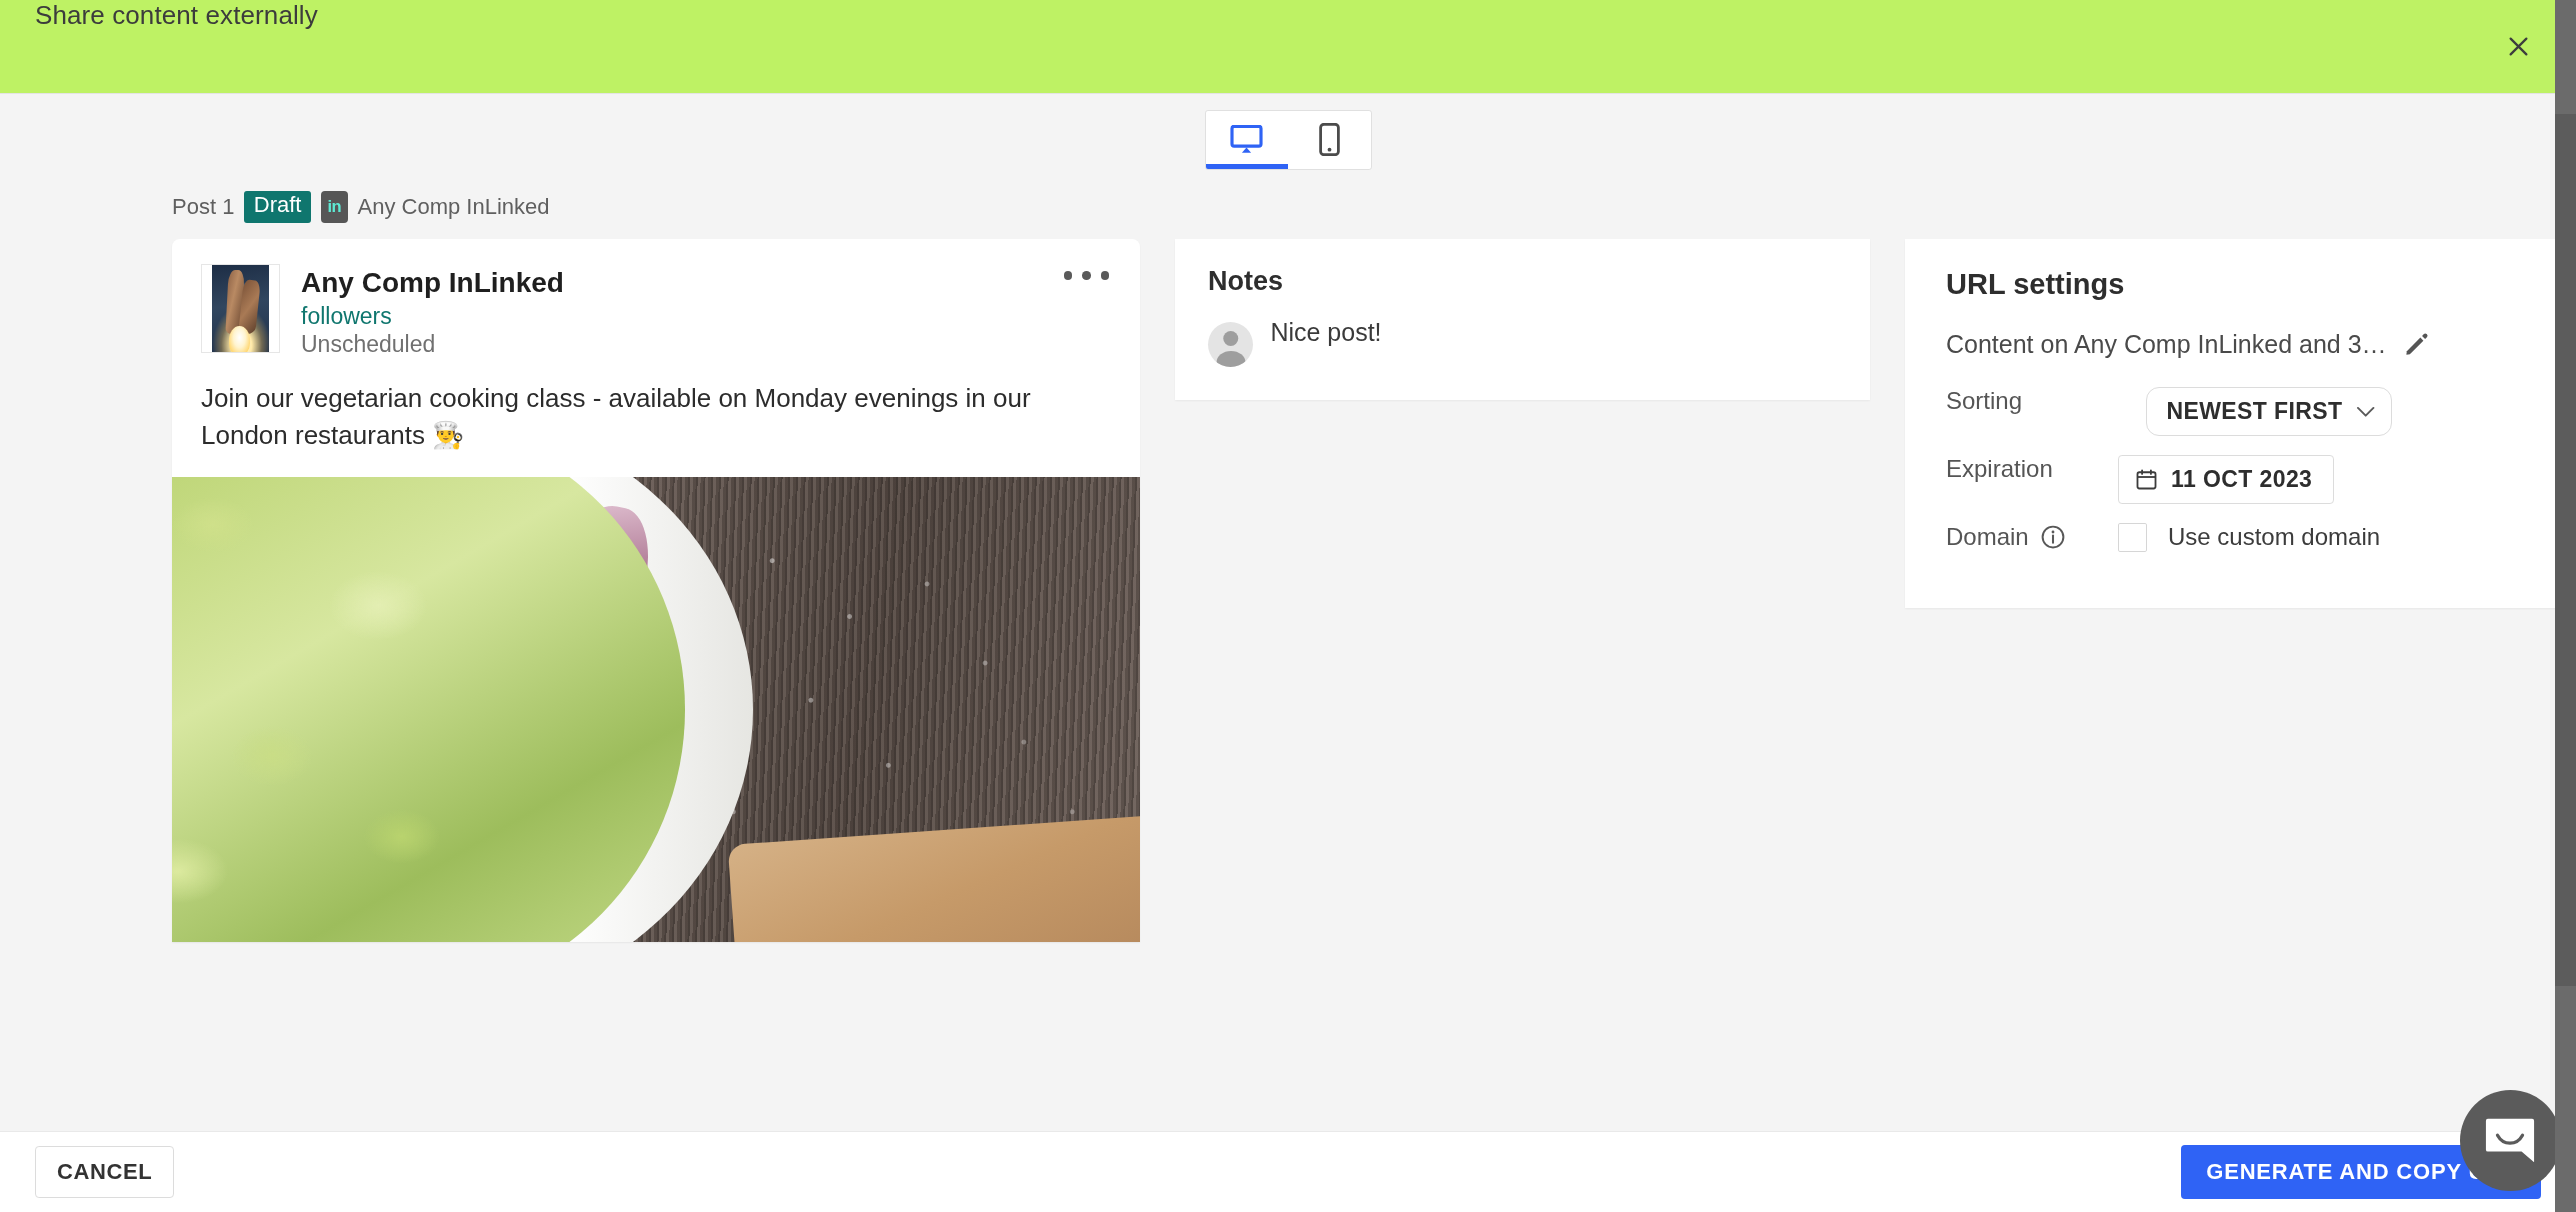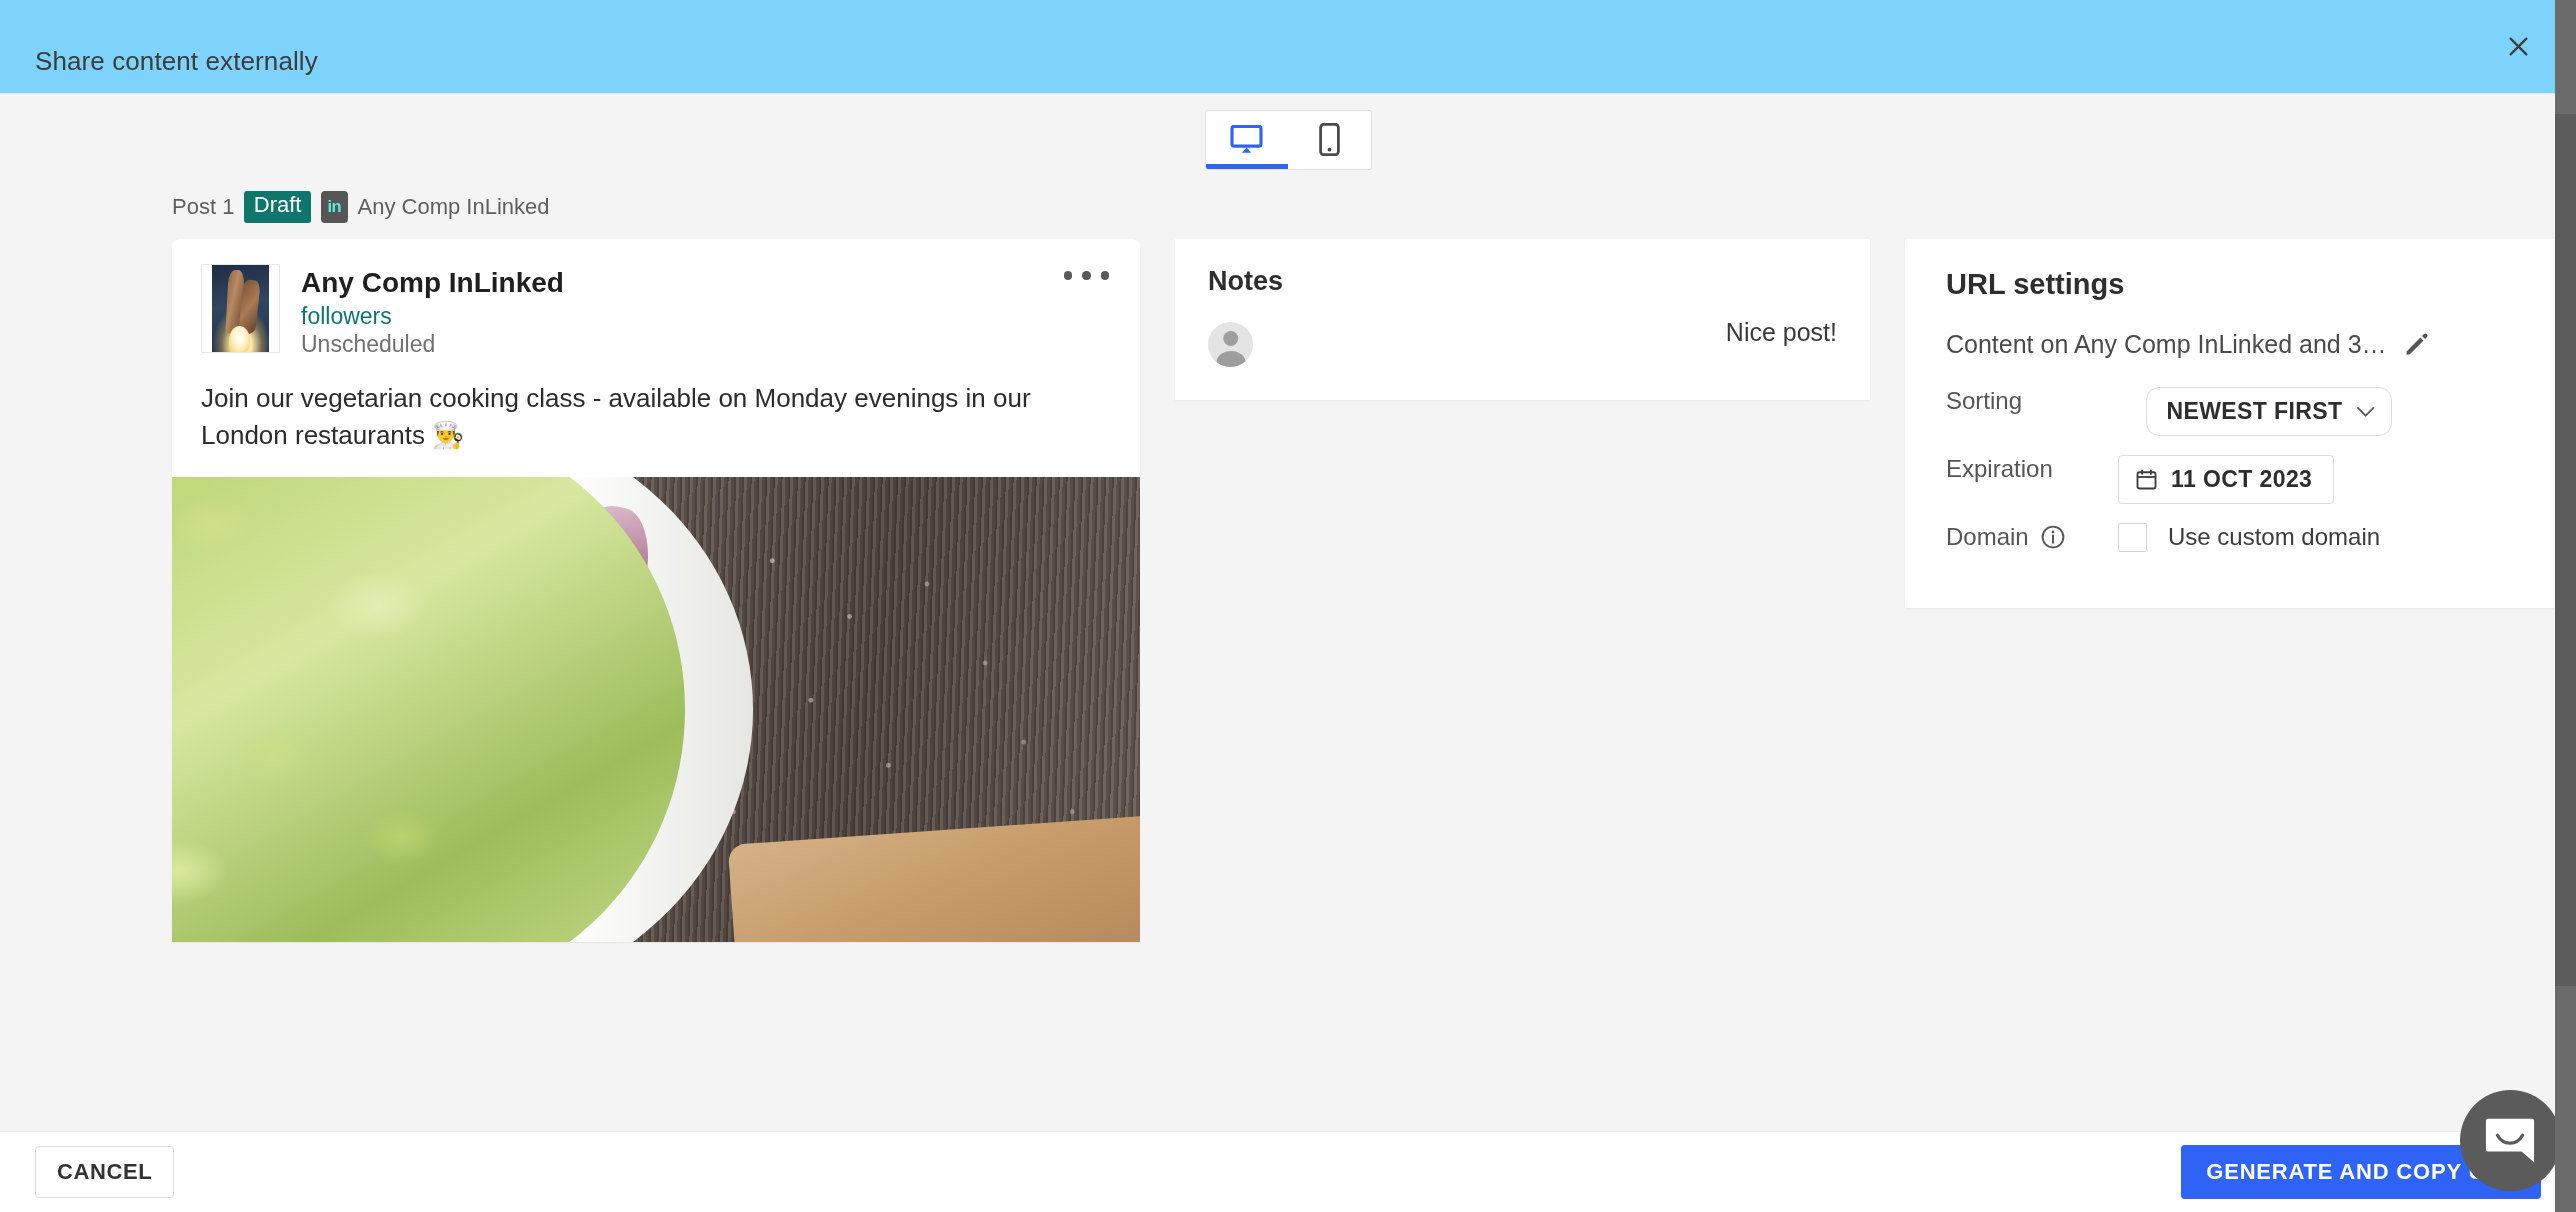--- a/index.html
+++ b/index.html
@@ -17,24 +17,24 @@
     width: 2576px;
     height: 1212px;
     background: #f4f4f4;
     display: flex;
     flex-direction: column;
   }
 
   
   .modal-header {
     flex: 0 0 94px;
-    background: #7dd3fc;
+    background: #bef264;
     border-bottom: 1px solid #e4e4e4;
     display: flex;
-    align-items: flex-end;
+    align-items: flex-start;
     padding: 0 35px 16px 35px;
     position: relative;
   }
   .modal-title {
     font-size: 26px;
     color: #3c3c3c;
     letter-spacing: 0.1px;
   }
   .close-btn {
     position: absolute;
@@ -373,21 +373,20 @@
     font-weight: bold;
     color: #3a3a3a;
   }
   .note-time {
     font-size: 24px;
     color: #707070;
   }
   .note-text {
     font-size: 25px;
     color: #3a3a3a;
-    text-align: right;
   }
 
   
   .url-card {
     width: 686px;
     background: #ffffff;
     padding: 29px 39px 37px 41px;
     flex: 0 0 auto;
     box-shadow: 0 1px 1.9px rgba(0,0,0,0.05);
   }

